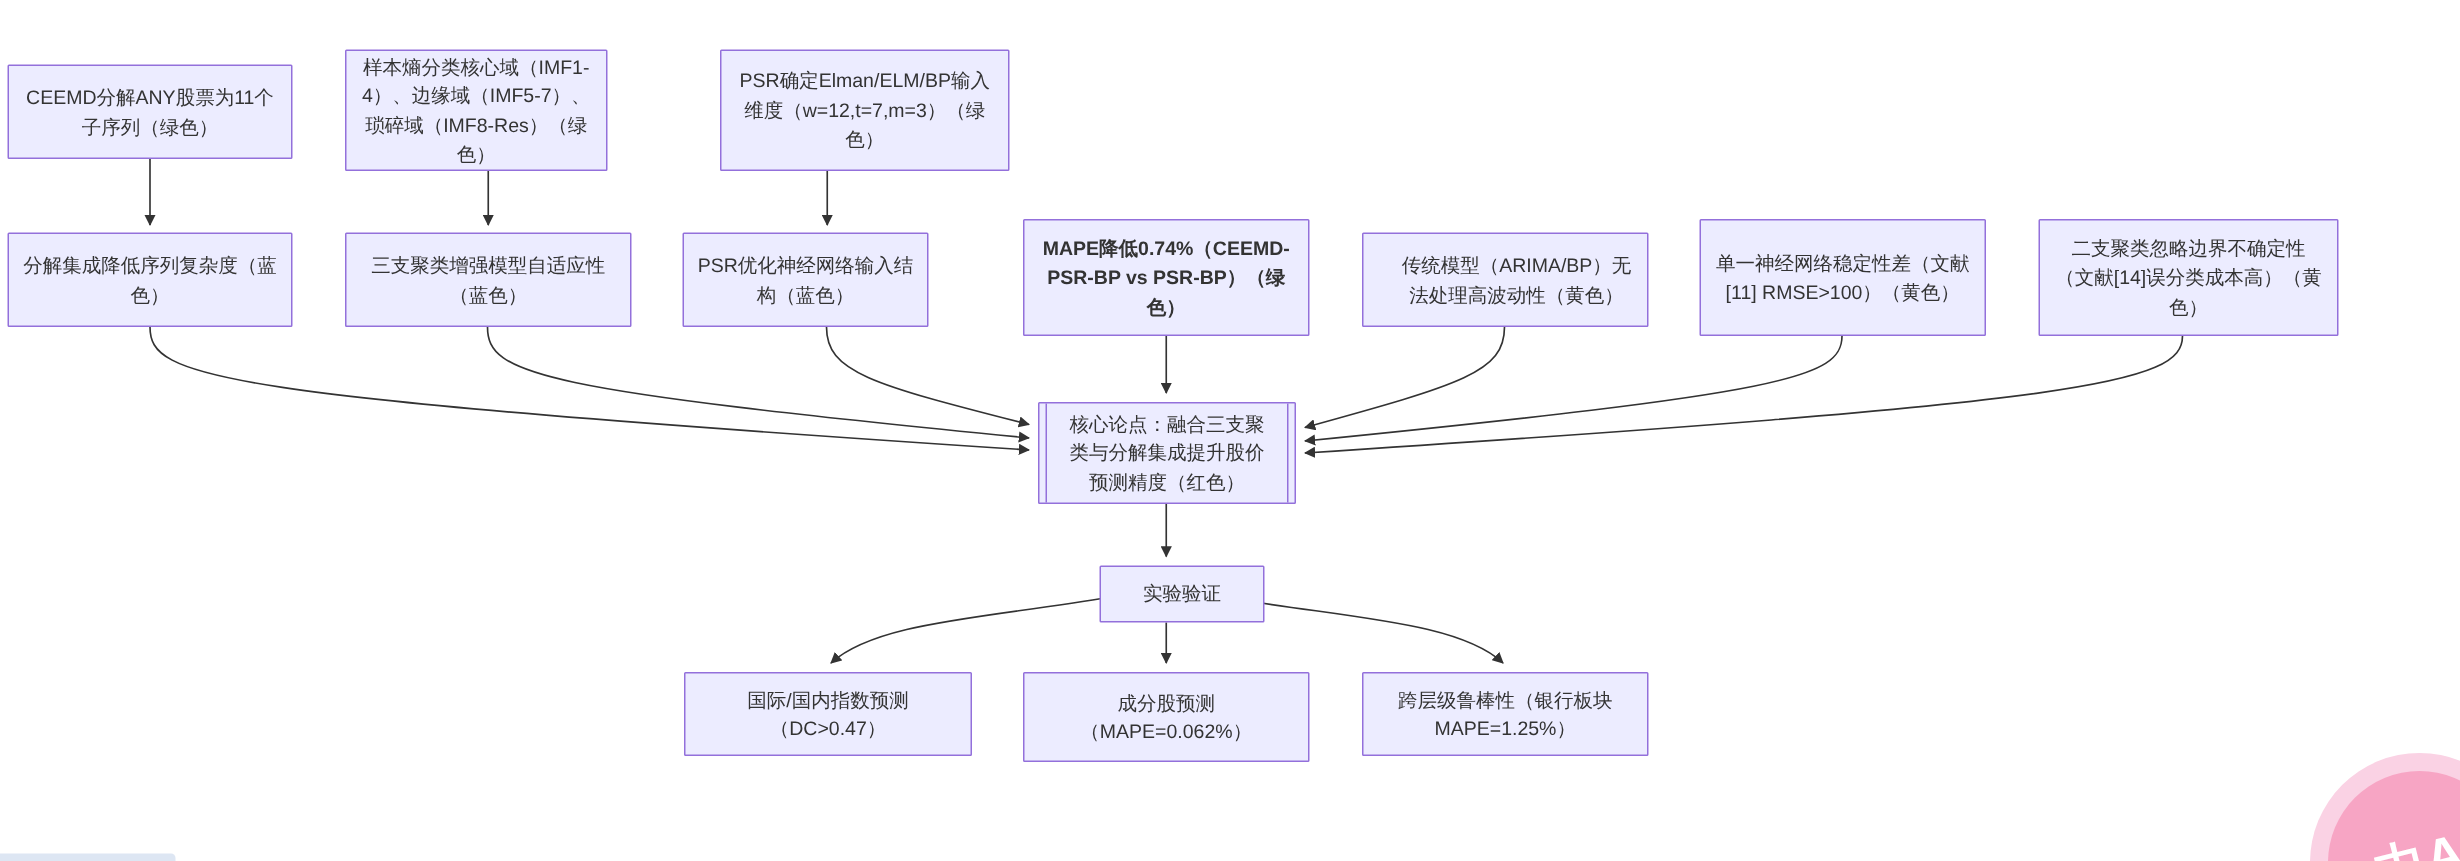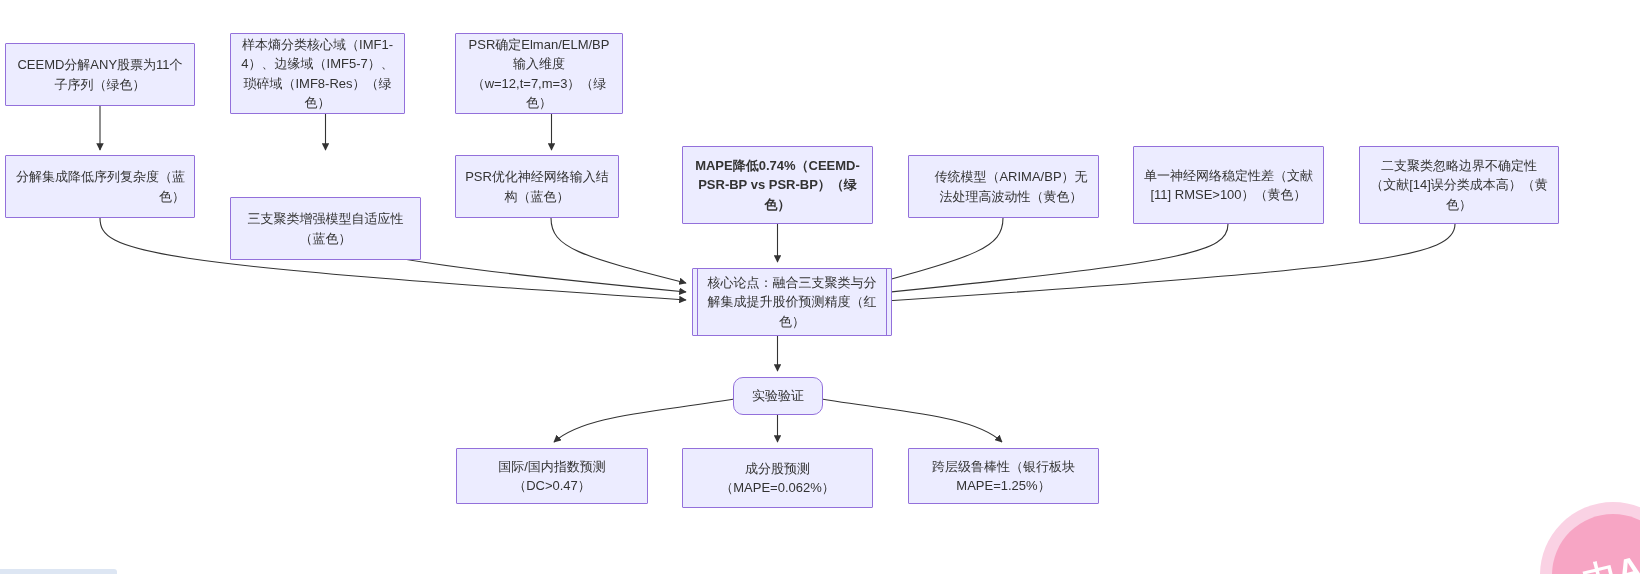--- a/index.html
+++ b/index.html
@@ -12,30 +12,30 @@
   .edge{stroke:#333333;stroke-width:1.1;fill:none;}
   .node{
     position:absolute;z-index:2;background:#ECECFF;border:1px solid #9370DB;
     color:#333333;display:flex;align-items:center;justify-content:center;
     text-align:center;padding:4px 9px;box-sizing:border-box;
     font-size:13px;line-height:1.5;border-radius:1px;
   }
   
   .nA{left:5px;   top:43px;  width:190px;height:63px;}
   .nB{left:230px; top:33px;  width:175px;height:81px;}
-  .nC{left:455px; top:33px;  width:168px;height:81px;}
-  .nD{left:5px;   top:155px; width:190px;height:63px;text-align:right;}
-  .nE{left:230px; top:155px; width:191px;height:63px;margin-top:42px;}
+  .nC{left:480px; top:33px;  width:193px;height:81px;}
+  .nD{left:5px;   top:155px; width:190px;height:63px;}
+  .nE{left:230px; top:155px; width:191px;height:63px;}
   .nF{left:455px; top:155px; width:164px;height:63px;}
   .nG{left:682px; top:146px; width:191px;height:78px;font-weight:bold;}
   .nH{left:908px; top:155px; width:191px;height:63px;padding-left:24px;}
   .nI{left:1133px;top:146px; width:191px;height:78px;}
   .nJ{left:1359px;top:146px; width:200px;height:78px;}
-  .nK{left:692px; top:268px; width:200px;height:68px;padding:4px 14px;}
-  .nL{left:733px; top:377px; width:90px; height:38px;border-radius:10px;}
+  .nK{left:692px; top:268px; width:172px;height:68px;padding:4px 14px;}
+  .nL{left:733px; top:377px; width:110px; height:38px;}
   .nM{left:456px; top:448px; width:192px;height:56px;text-align:center;}
   .nN{left:682px; top:448px; width:191px;height:60px;}
   .nO{left:908px; top:448px; width:191px;height:56px;}
   
   .subroutine::before,.subroutine::after{
     content:"";position:absolute;top:0;bottom:0;width:0;
     border-left:1px solid #9370DB;
   }
   .subroutine::before{left:4px;}
   .subroutine::after{right:4px;}

